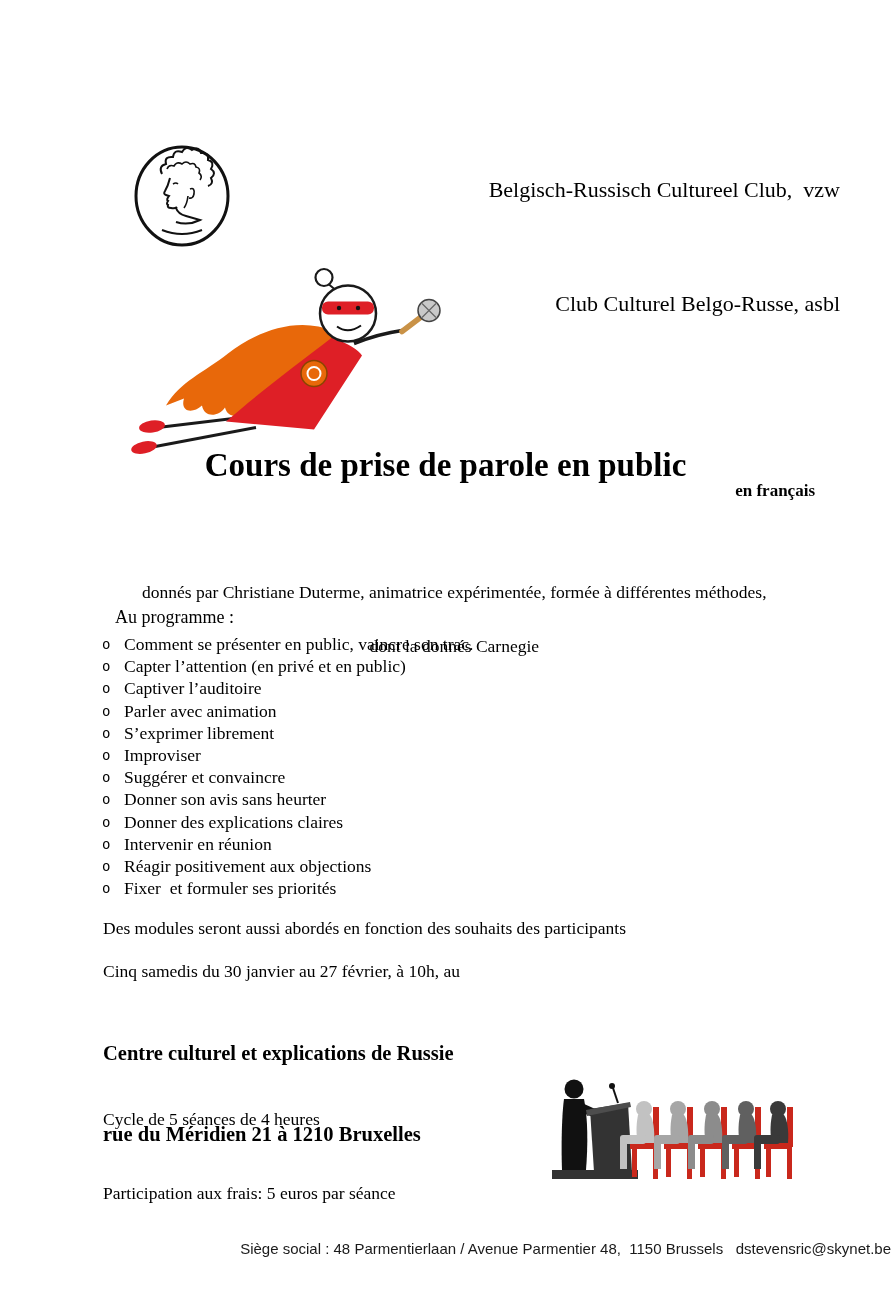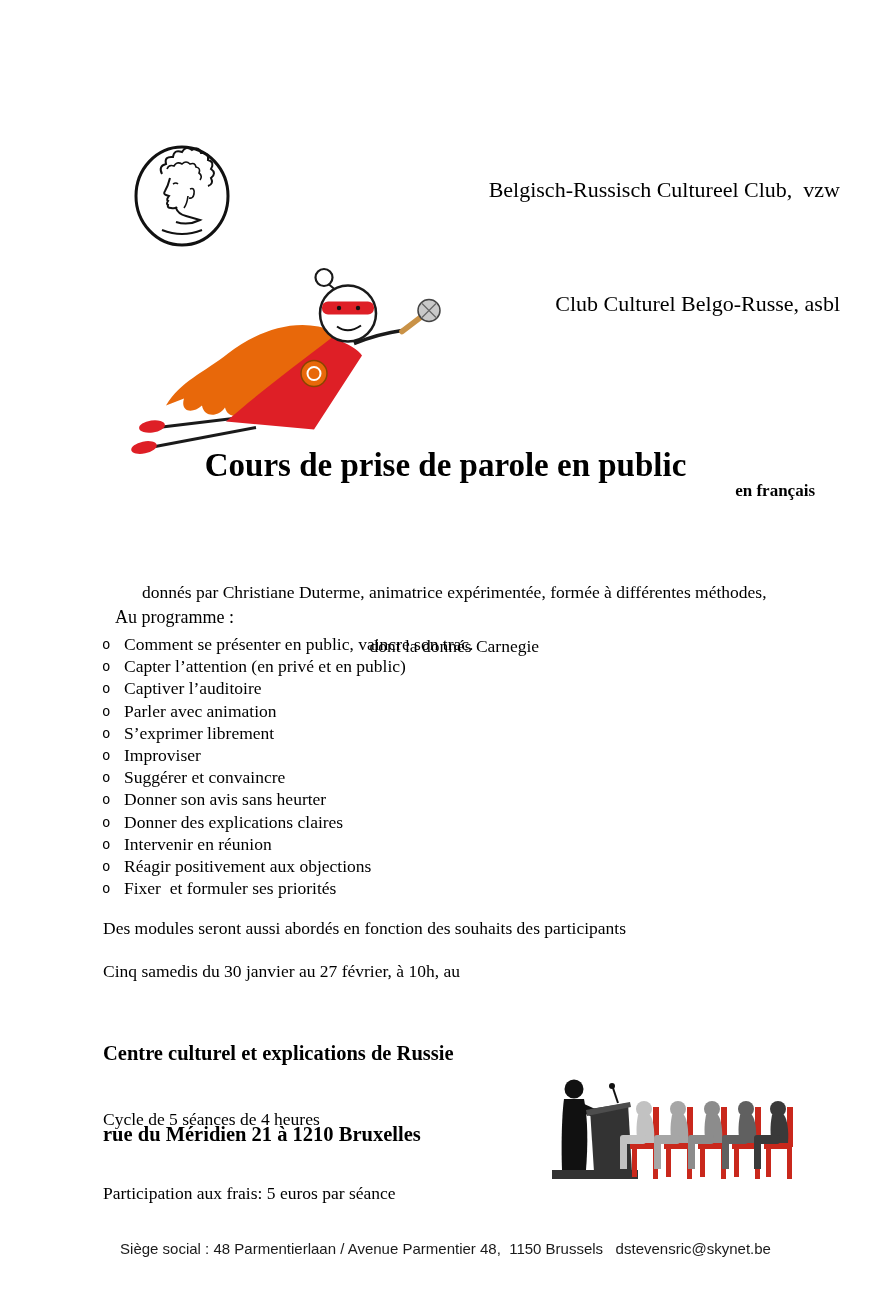--- a/index.html
+++ b/index.html
@@ -66,21 +66,21 @@
     font-size:20.5px; font-weight:bold; line-height:27px;
   }
   .pricing { left:103px; top:1058px; font-size:17.5px; line-height:24.5px; }
   .contact { left:103px; top:1125px; font-size:17.5px; line-height:22px; }
   .contact .email-line { margin-left:77px; }
 
   .audience-box { left:528px; top:1036px; width:272px; height:112px; }
 
   .footer-text {
     left:0; top:1240px; width:100%;
-    text-align:center;
+    text-align:right;
     font-family:"Liberation Sans", sans-serif;
     font-size:15px; color:#1a1a1a;
   }
 </style>
 </head>
 <body>
 
 <div class="page">
 
   

